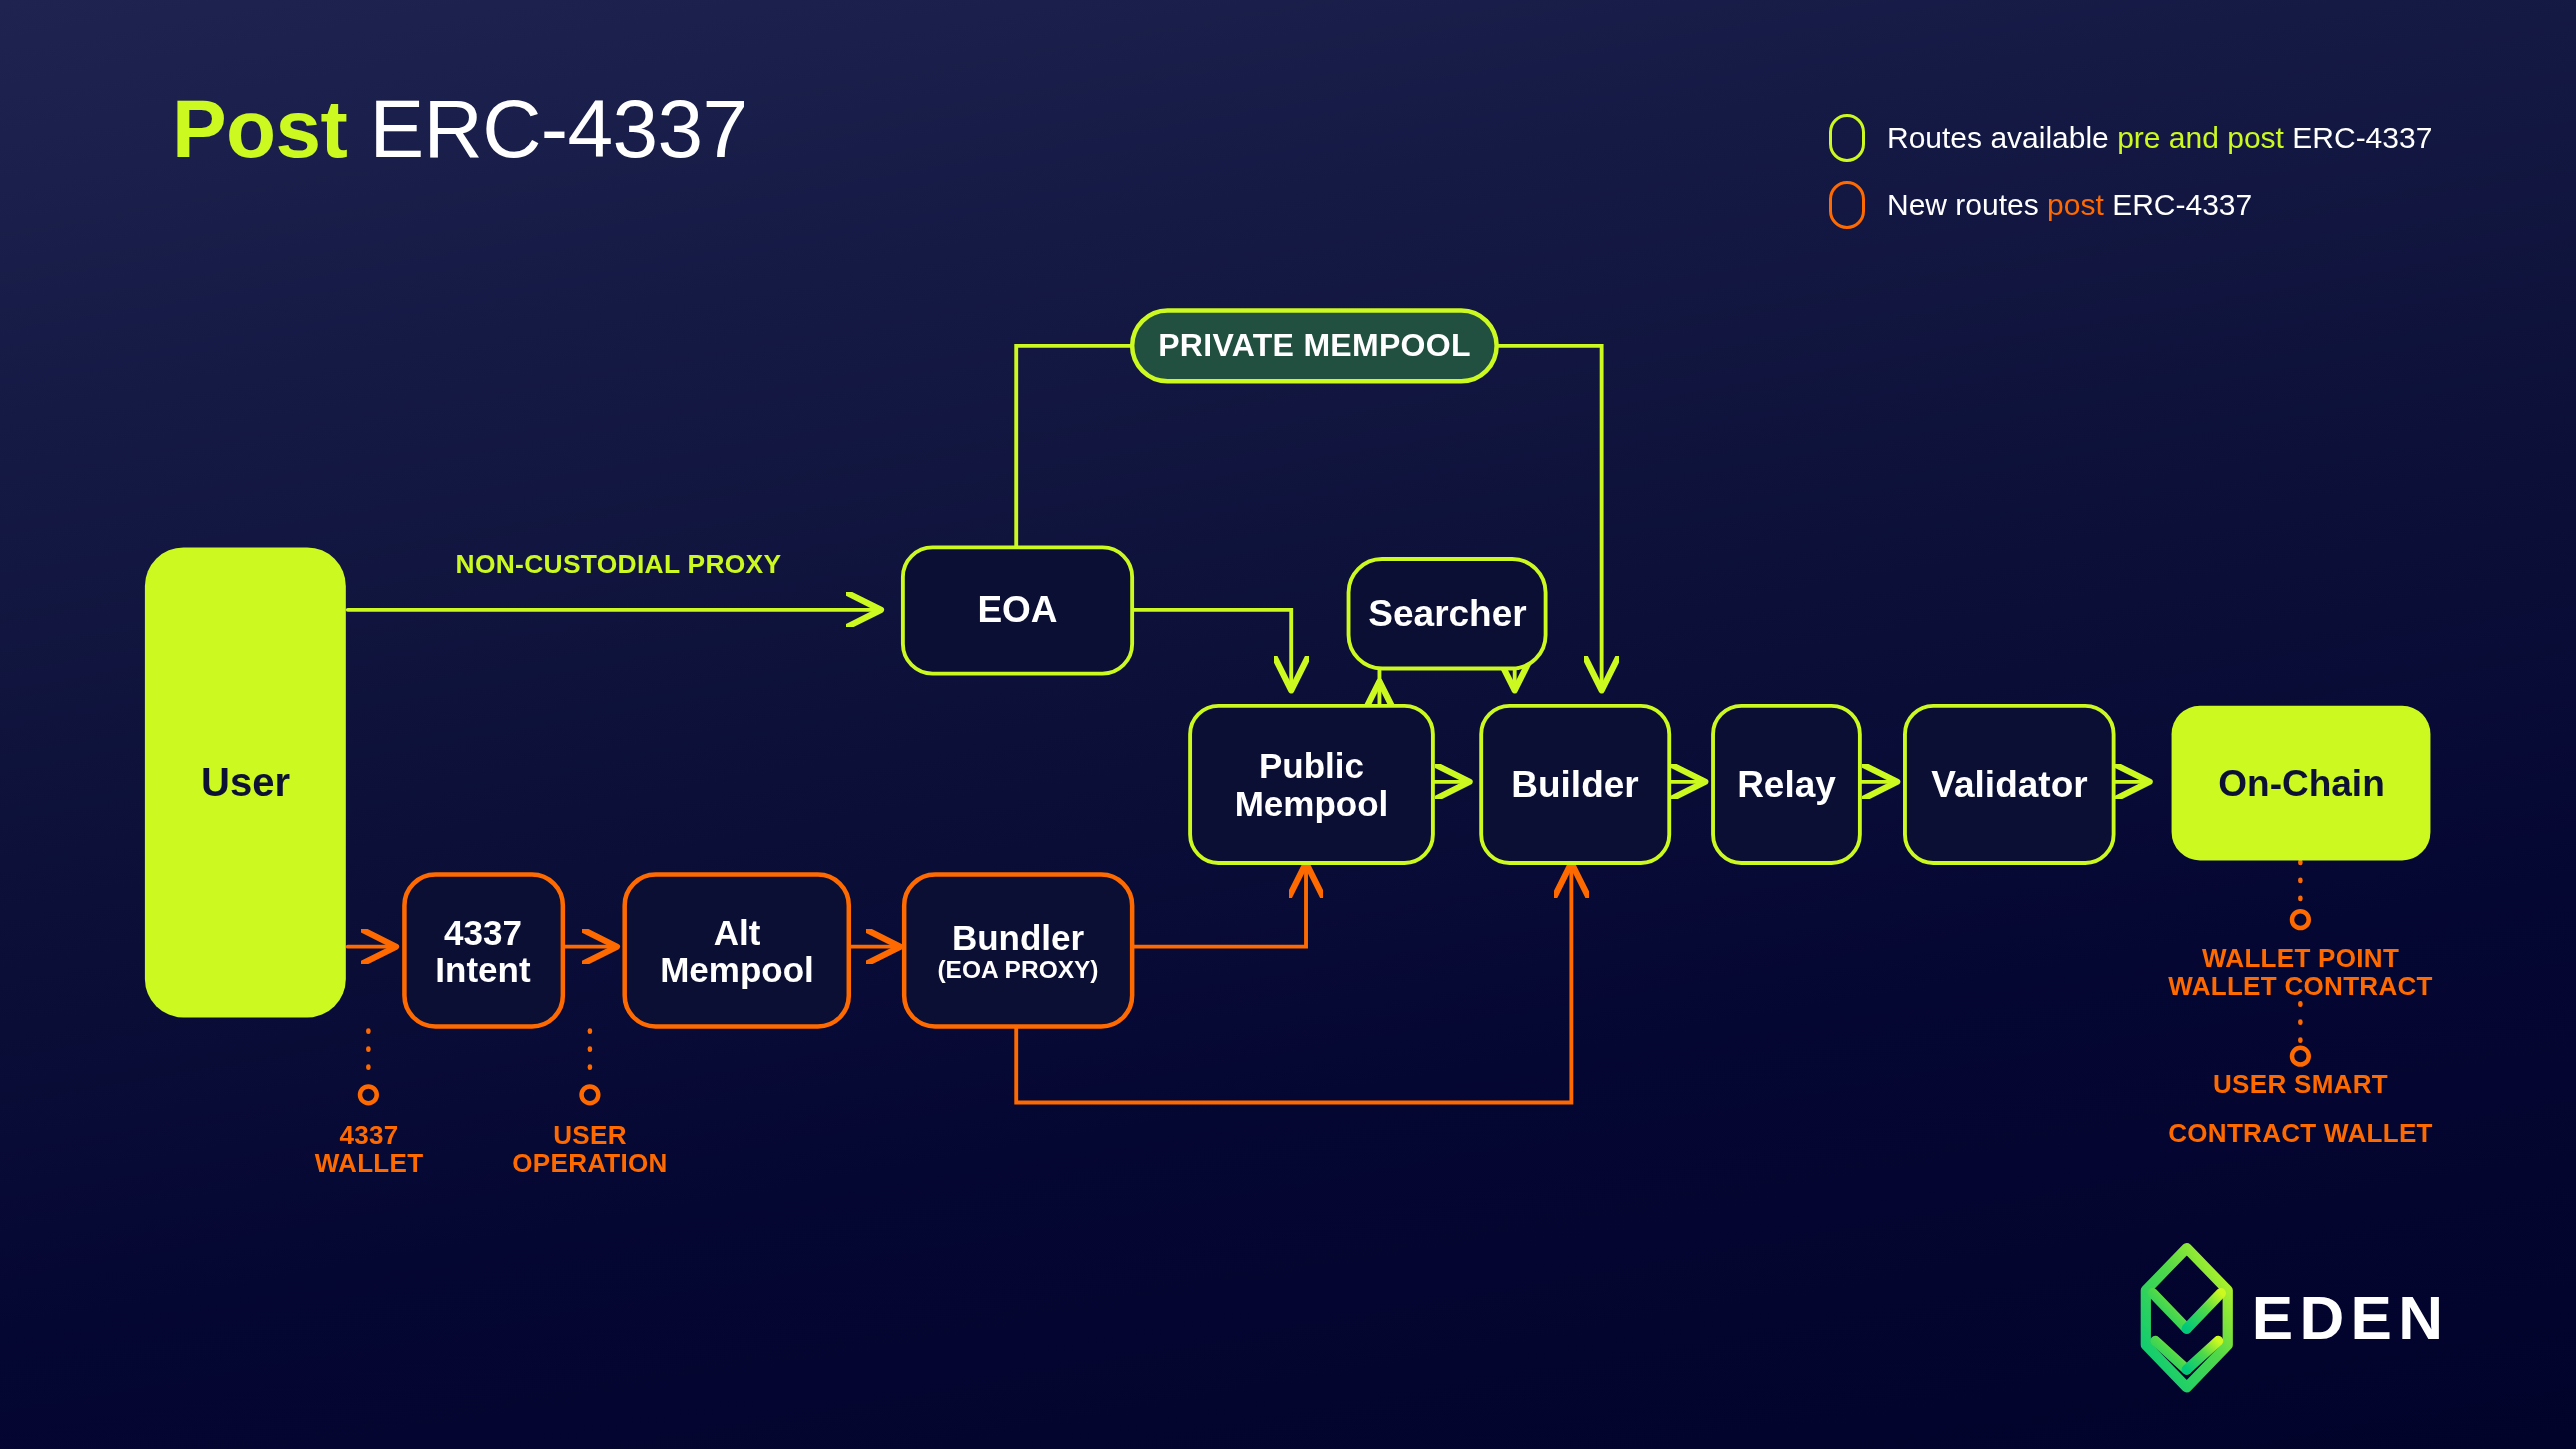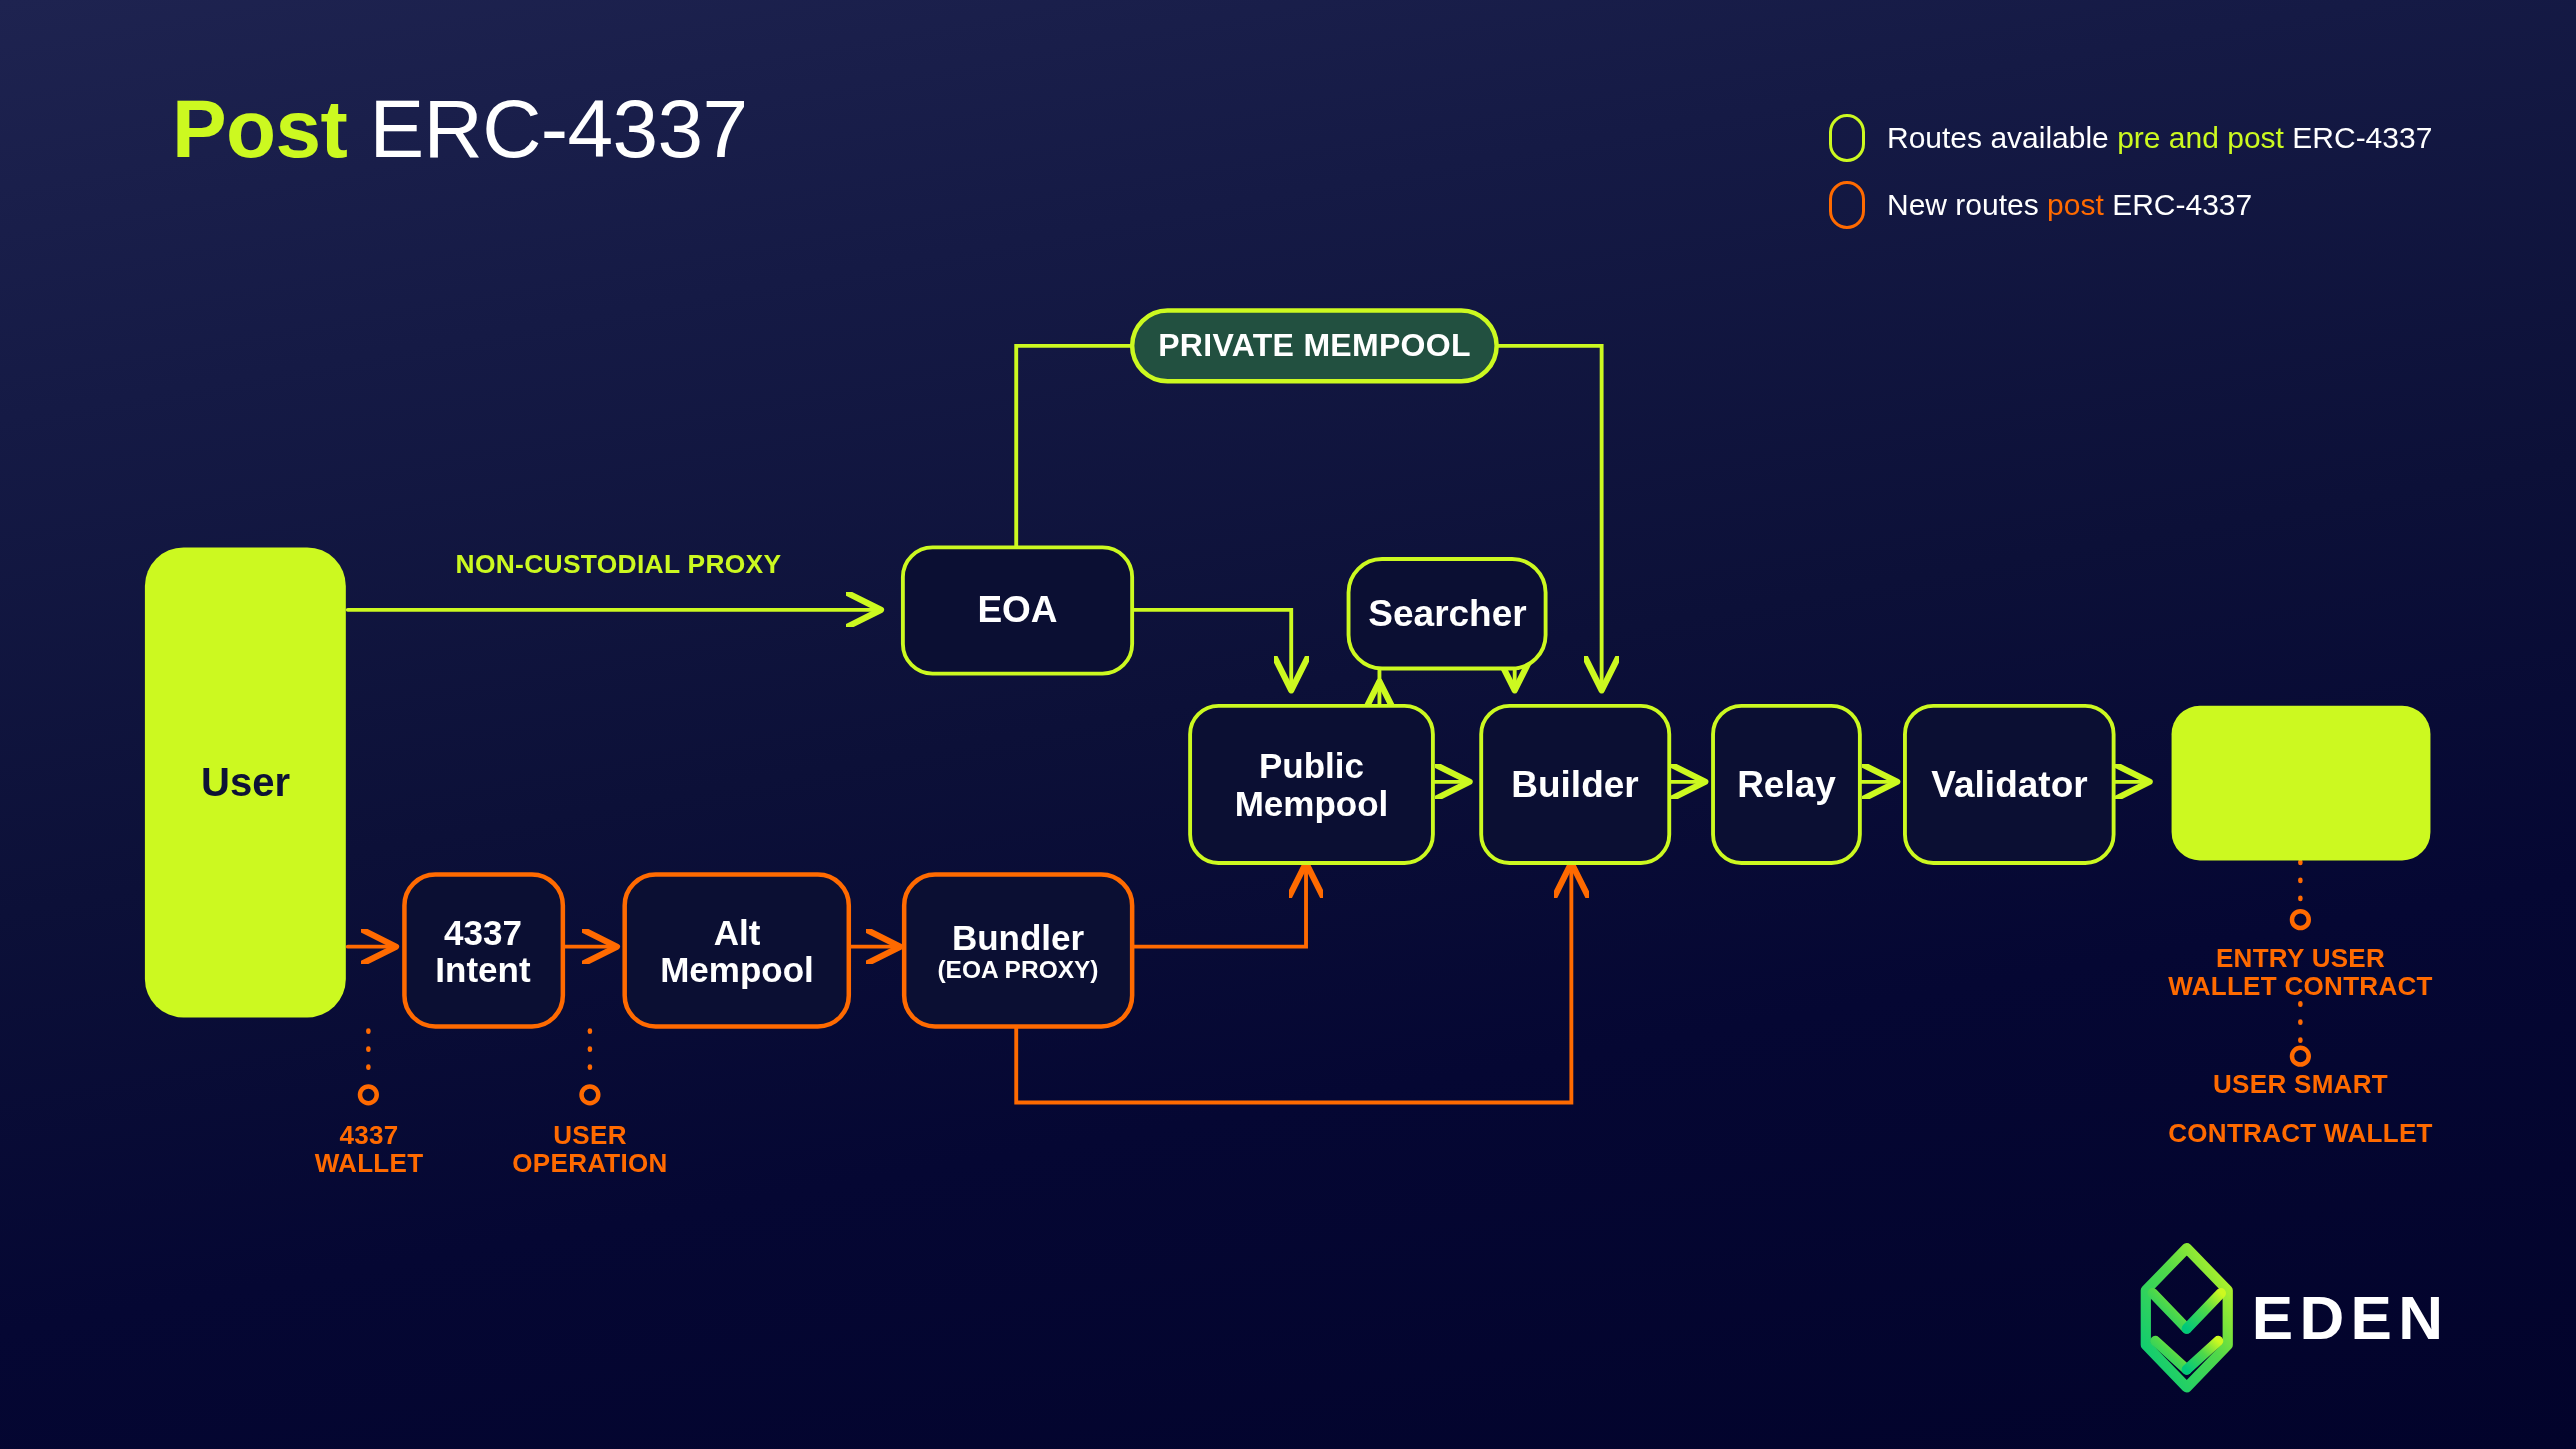--- a/index.html
+++ b/index.html
@@ -239,20 +239,23 @@
   </div>
 
   <div class="node-label big nl-white" style="left:1713px; top:706px; width:147px; height:157px;">
     <span>Relay</span>
   </div>
 
   <div class="node-label big nl-white" style="left:1905px; top:706px; width:209px; height:157px;">
     <span>Validator</span>
   </div>
 
+  <div class="node-label big nl-dark" style="left:2172px; top:706px; width:259px; height:155px;">
+    <span>On-Chain</span>
+  </div>
 
   <div class="node-label med nl-white" style="left:404px; top:875px; width:158px; height:152px;">
     <span>4337</span>
     <span>Intent</span>
   </div>
 
   <div class="node-label med nl-white" style="left:625px; top:875px; width:224px; height:152px;">
     <span>Alt</span>
     <span>Mempool</span>
   </div>
@@ -270,21 +273,21 @@
     <span>4337</span>
     <span>WALLET</span>
   </div>
 
   <div class="node-label capsL nl-orange" style="left:461px; top:1111px; width:258px; height:77px;">
     <span>USER</span>
     <span>OPERATION</span>
   </div>
 
   <div class="node-label capsL nl-orange" style="left:2075px; top:934px; width:451px; height:77px;">
-    <span>ENTRY USER</span>
+    <span>WALLET POINT</span>
     <span>WALLET CONTRACT</span>
   </div>
 
   <div class="node-label capsL nl-orange" style="left:2075px; top:1071px; width:451px; height:77px;justify-content:space-between;">
     <span>USER SMART</span>
     <span>CONTRACT WALLET</span>
   </div>
 
   <div class="logo">
     <div style="width:90px;height:148px;"></div>

